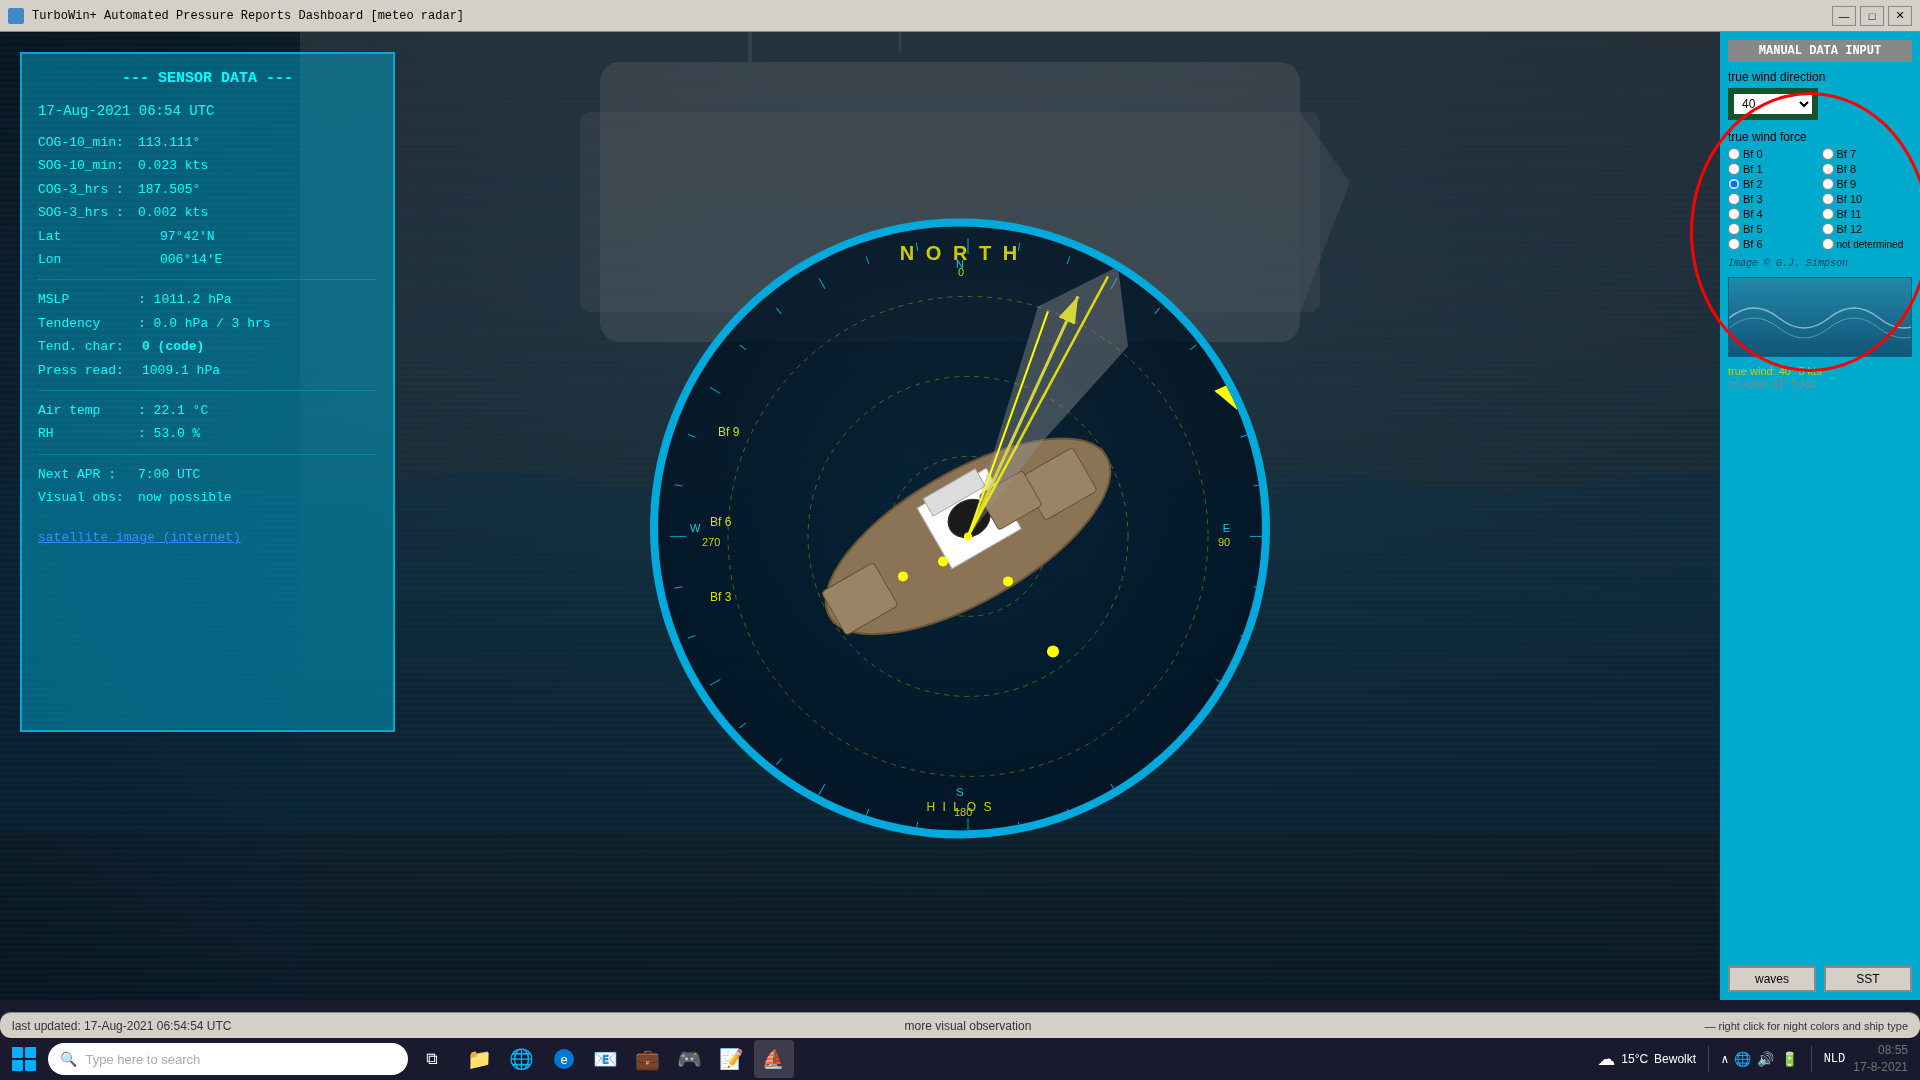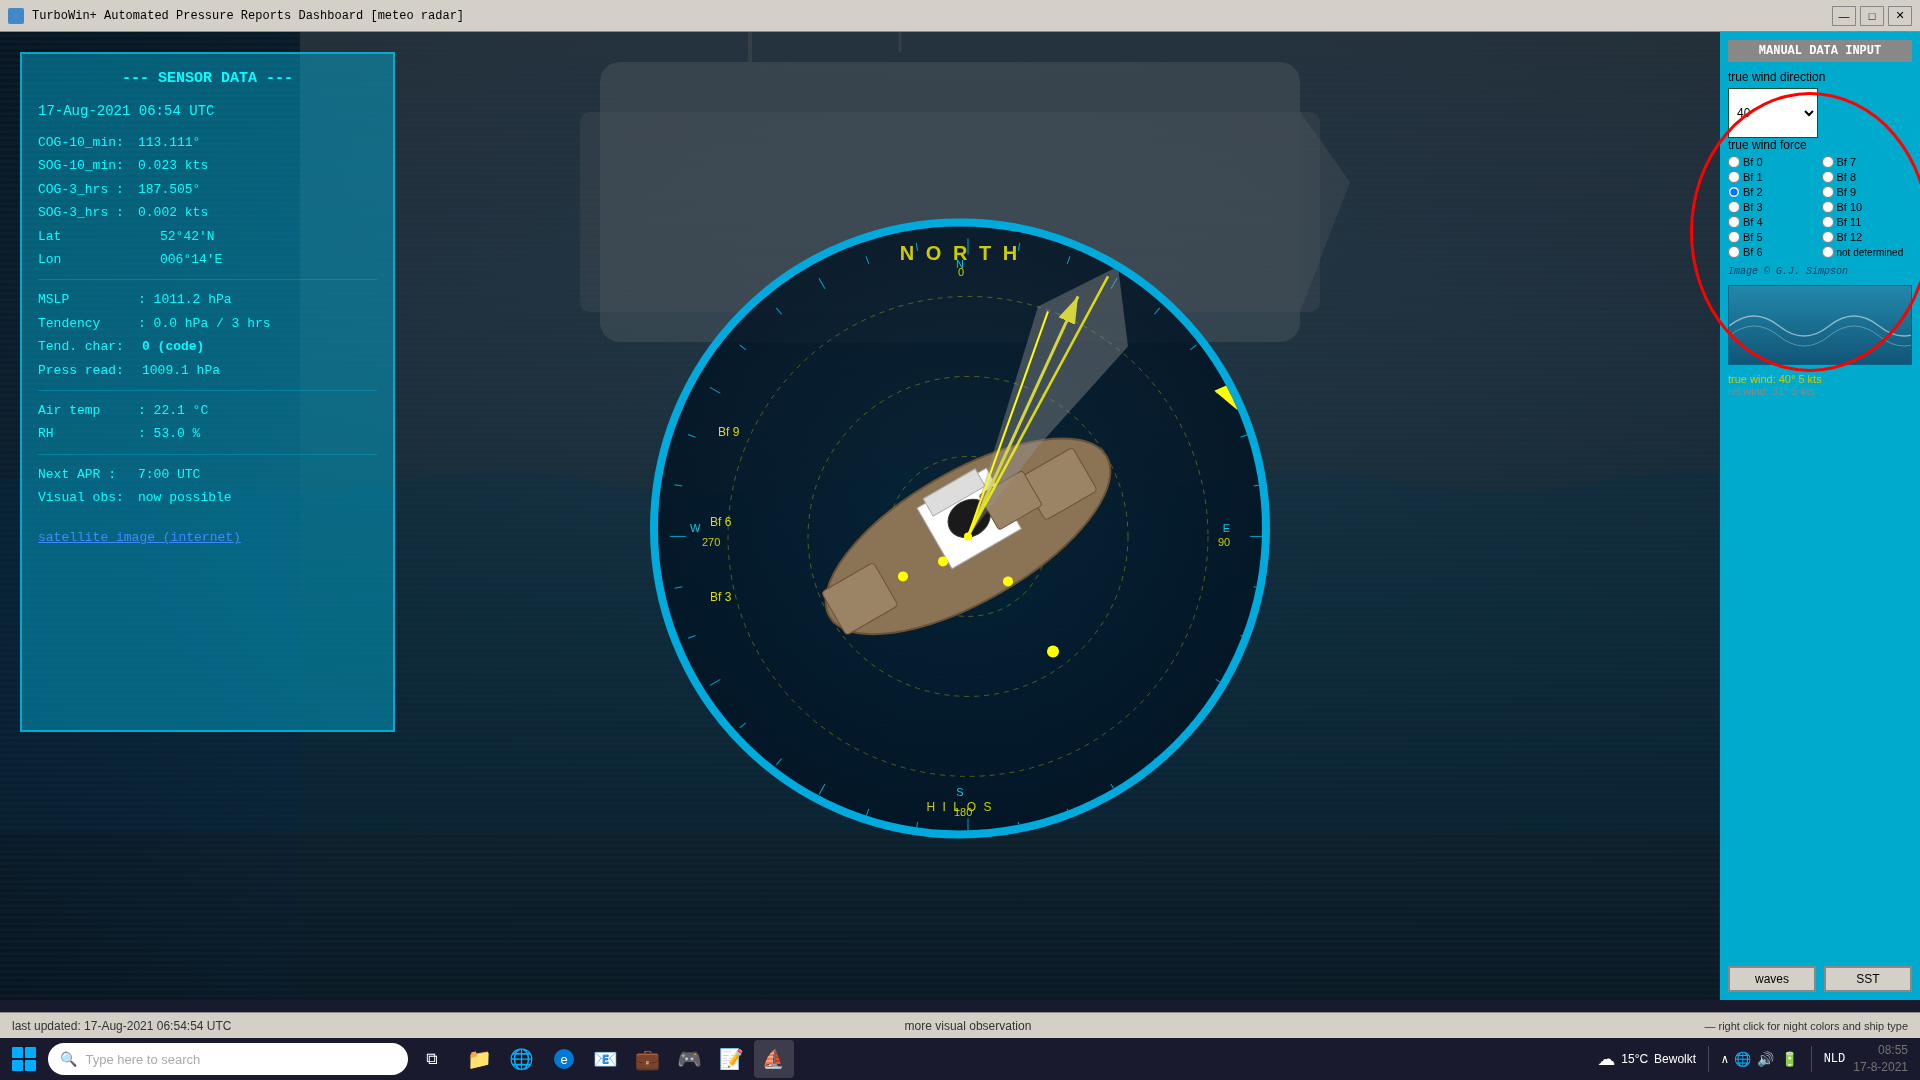--- a/index.html
+++ b/index.html
@@ -197,23 +197,24 @@
     .right-panel-label {
       font-size: 12px;
       color: #000;
       margin-bottom: 4px;
       font-family: Arial, sans-serif;
     }
 
     .wind-direction-select {
       width: 90px;
       font-size: 12px;
+      margin-bottom: 10px;
       background: white;
-      border: 1px solid #14532d;
-      padding: 16px 4px;
+      border: 6px solid #14532d;
+      padding: 2px 4px;
     }
 
     .radio-grid {
       display: grid;
       grid-template-columns: 1fr 1fr;
       gap: 3px;
       margin-bottom: 8px;
     }
 
     .radio-item {
@@ -305,20 +306,21 @@
       bottom: 42px;
       left: 0;
       right: 0;
       height: 26px;
       background: #d4d0c8;
       border-top: 1px solid #888;
       display: flex;
       align-items: center;
       font-size: 12px;
       font-family: Arial, sans-serif;
+      border-radius: 11px;
     }
 
     .status-left {
       padding: 0 12px;
       color: #333;
       flex: 0 0 auto;
     }
 
     .status-center {
       flex: 1;
@@ -500,21 +502,21 @@
       <div class="sensor-row">
         <span class="sensor-label">COG-3_hrs :</span>
         <span class="sensor-value">187.505°</span>
       </div>
       <div class="sensor-row">
         <span class="sensor-label">SOG-3_hrs :</span>
         <span class="sensor-value">0.002 kts</span>
       </div>
       <div class="sensor-row">
         <span class="sensor-label">Lat</span>
-        <span class="sensor-value" style="padding-left:22px;">52°42'N</span>
+        <span class="sensor-value" style="padding-left:22px;">97°42'N</span>
       </div>
       <div class="sensor-row">
         <span class="sensor-label">Lon</span>
         <span class="sensor-value" style="padding-left:22px;">006°14'E</span>
       </div>
     </div>
 
     <div class="sensor-divider"></div>
 
     <div class="sensor-data-grid">

